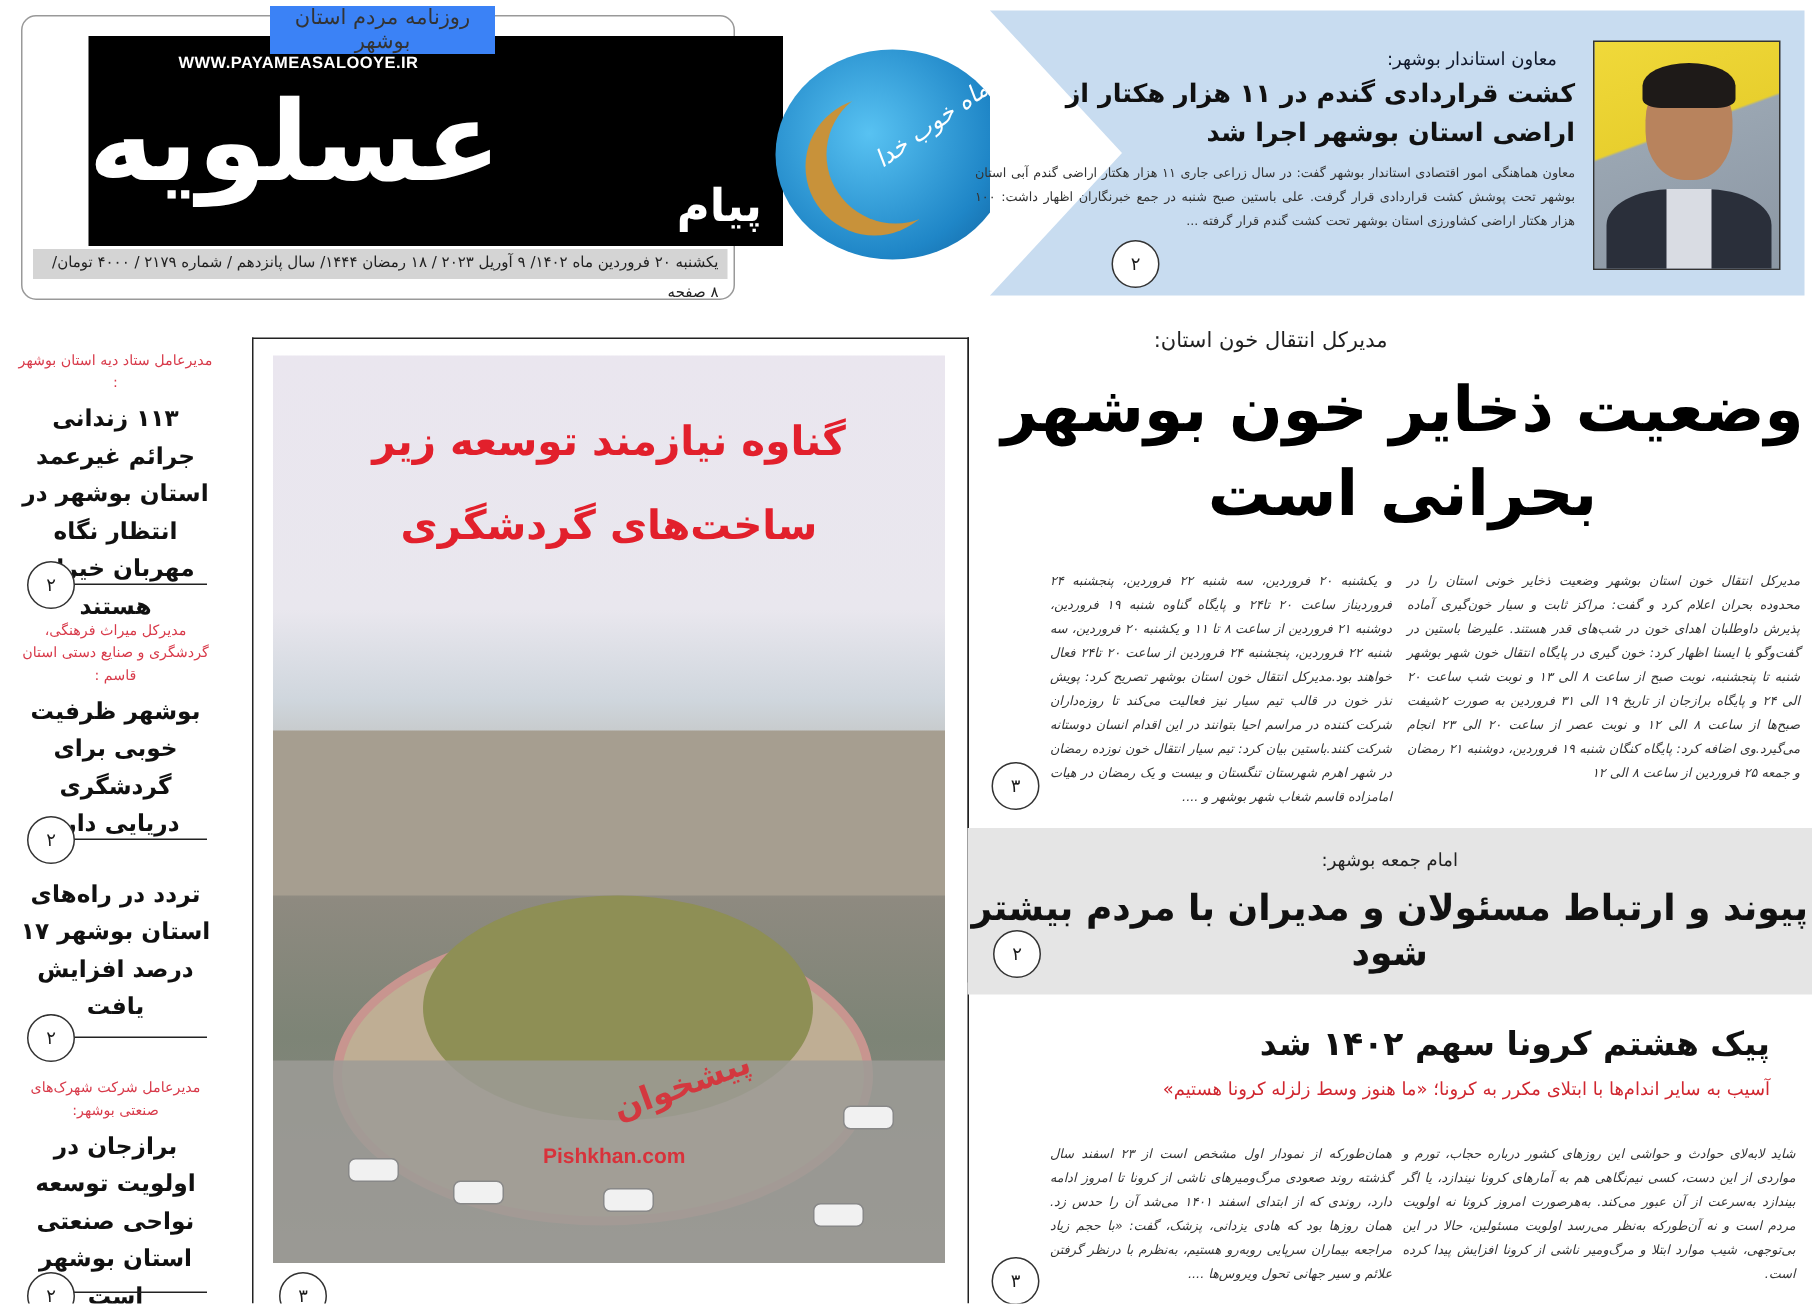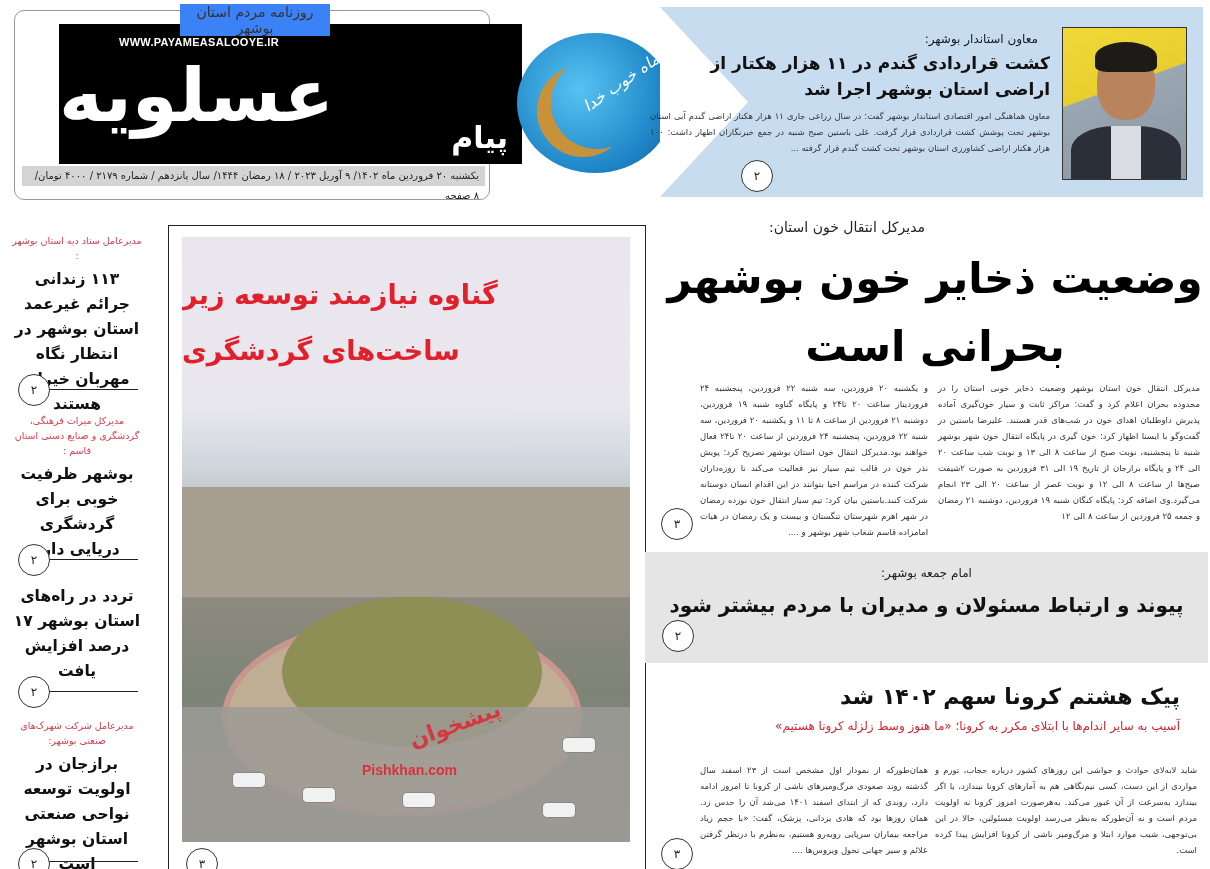--- a/index.html
+++ b/index.html
@@ -114,21 +114,21 @@
   
   .photo-frame {
     left: 168px; top: 225px; width: 478px; height: 644px;
     border: 1px solid #222; border-bottom: none;
   }
   .photo-area {
     left: 182px; top: 237px; width: 448px; height: 605px; overflow: hidden;
     background: linear-gradient(#eae6ef 0%, #e9e7ee 28%, #cfd6dd 38%, #b9b6ae 48%, #8e8a80 60%, #7d8476 75%, #8c8b86 100%);
   }
   .photo-title {
-    left: 0; top: 30px; width: 448px; text-align: left;
+    left: 0; top: 30px; width: 448px; text-align: center;
     color: #e2202c; font-size: 27px; font-weight: bold; line-height: 56px;
   }
   .city-block { background: #a69e90; }
   .plaza {
     left: 40px; top: 380px; width: 360px; height: 200px; border-radius: 50%;
     background: #bfae94; border: 6px solid #c8958f;
   }
   .plaza-grass {
     left: 100px; top: 360px; width: 260px; height: 150px; border-radius: 50%;
     background: #8e8f55;
@@ -143,36 +143,36 @@
   }
   .watermark-fa {
     left: 225px; top: 475px; color: #e2202c; font-size: 22px; font-weight: bold; opacity: 0.8;
     transform: rotate(-20deg);
   }
 
   
   .main-kicker { right: 285px; top: 219px; font-size: 14px; color: #222; }
   .main-title {
     left: 660px; top: 245px; width: 550px; text-align: center;
-    font-size: 42px; font-weight: bold; line-height: 68px; color: #000;
+    font-size: 42px; font-weight: bold; line-height: 56px; color: #000;
   }
   .col-text {
-    font-size: 8.5px; line-height: 16px; color: #333; text-align: justify;
+    font-size: 8.5px; line-height: 16px; color: #333; text-align: justify; font-style: italic;
   }
   .col-right { left: 938px; top: 380px; width: 262px; }
   .col-left { left: 700px; top: 380px; width: 228px; }
 
   
   .orange-box {
     left: 645px; top: 552px; width: 563px; height: 111px; background: #e5e5e5;
   }
   .orange-kicker { left: 0; top: 14px; width: 563px; text-align: center; font-size: 12px; color: #222; }
   .orange-title {
     left: 0; top: 38px; width: 563px; text-align: center;
-    font-size: 20px; font-weight: bold; line-height: 30px; color: #111;
+    font-size: 24px; font-weight: bold; line-height: 30px; color: #111;
   }
 
   
   .corona-title {
     right: 30px; top: 684px; font-size: 22px; font-weight: bold; color: #111;
   }
   .corona-sub {
     right: 30px; top: 719px; font-size: 12px; color: #d0262f;
   }
   .corona-right { left: 935px; top: 762px; width: 262px; }

